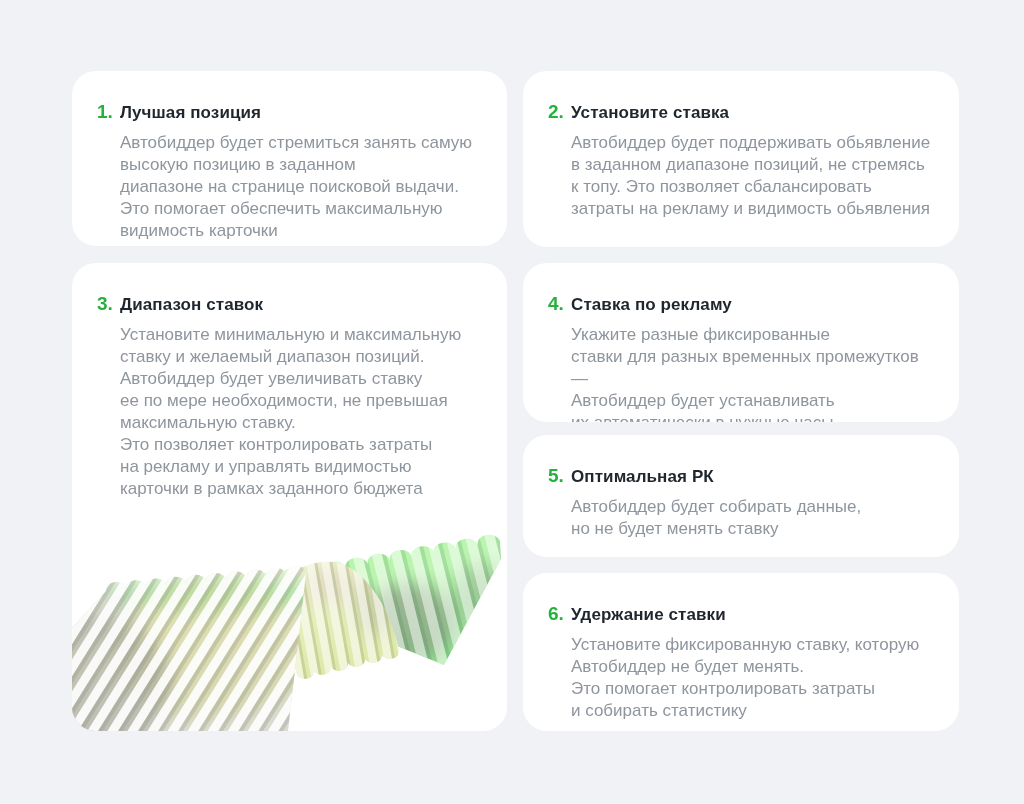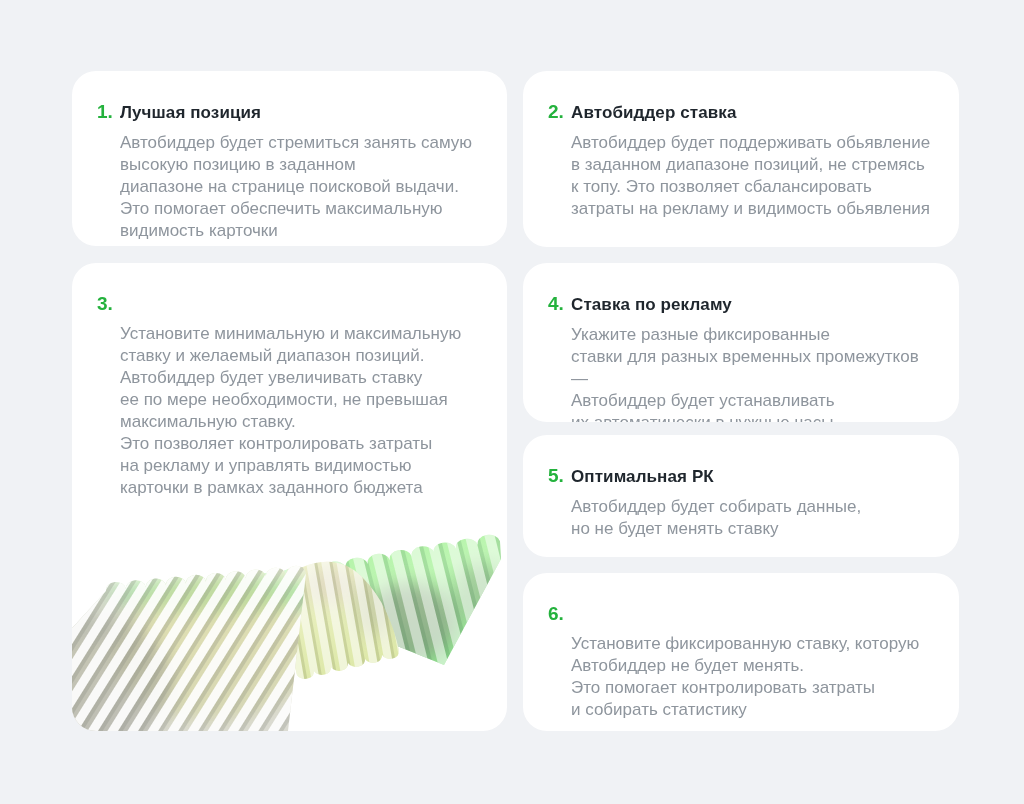--- a/index.html
+++ b/index.html
@@ -69,20 +69,21 @@
       <div class="body-text">Автобиддер будет стремиться занять самую
 высокую позицию в заданном
 диапазоне на странице поисковой выдачи.
 Это помогает обеспечить максимальную
 видимость карточки</div>
     </div>
 
     <div class="card card-3">
       <div class="card-head">
         <span class="num">3.</span>
+        <span class="title">Диапазон ставок</span>
       </div>
       <div class="body-text">Установите минимальную и максимальную
 ставку и желаемый диапазон позиций.
 Автобиддер будет увеличивать ставку
 ее по мере необходимости, не превышая
 максимальную ставку.
 Это позволяет контролировать затраты
 на рекламу и управлять видимостью
 карточки в рамках заданного бюджета</div>
 
@@ -153,21 +154,21 @@
       </svg>
     </div>
 
   </div>
 
   <div class="col col-right">
 
     <div class="card card-2">
       <div class="card-head">
         <span class="num">2.</span>
-        <span class="title">Автобиддер ставка</span>
+        <span class="title">Установите ставка</span>
       </div>
       <div class="body-text">Автобиддер будет поддерживать обьявление
 в заданном диапазоне позиций, не стремясь
 к топу. Это позволяет сбалансировать
 затраты на рекламу и видимость обьявления</div>
     </div>
 
     <div class="card card-4">
       <div class="card-head">
         <span class="num">4.</span>
@@ -184,20 +185,21 @@
         <span class="num">5.</span>
         <span class="title">Оптимальная РК</span>
       </div>
       <div class="body-text">Автобиддер будет собирать данные,
 но не будет менять ставку</div>
     </div>
 
     <div class="card card-6">
       <div class="card-head">
         <span class="num">6.</span>
+        <span class="title">Удержание ставки</span>
       </div>
       <div class="body-text">Установите фиксированную ставку, которую
 Автобиддер не будет менять.
 Это помогает контролировать затраты
 и собирать статистику</div>
     </div>
 
   </div>
 
 </div>

